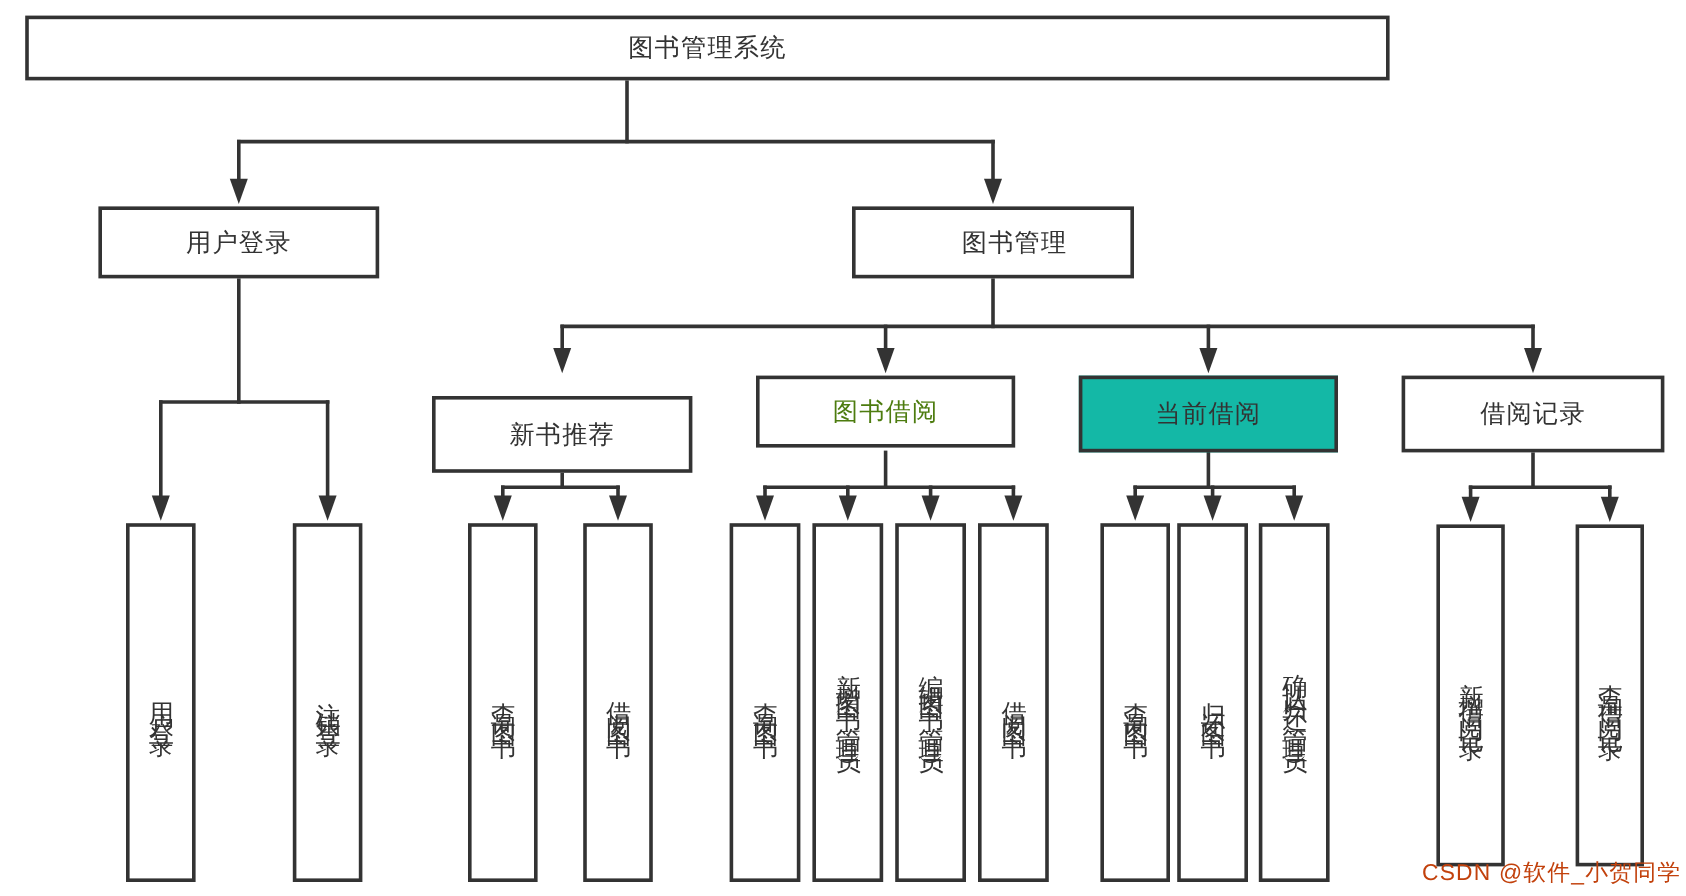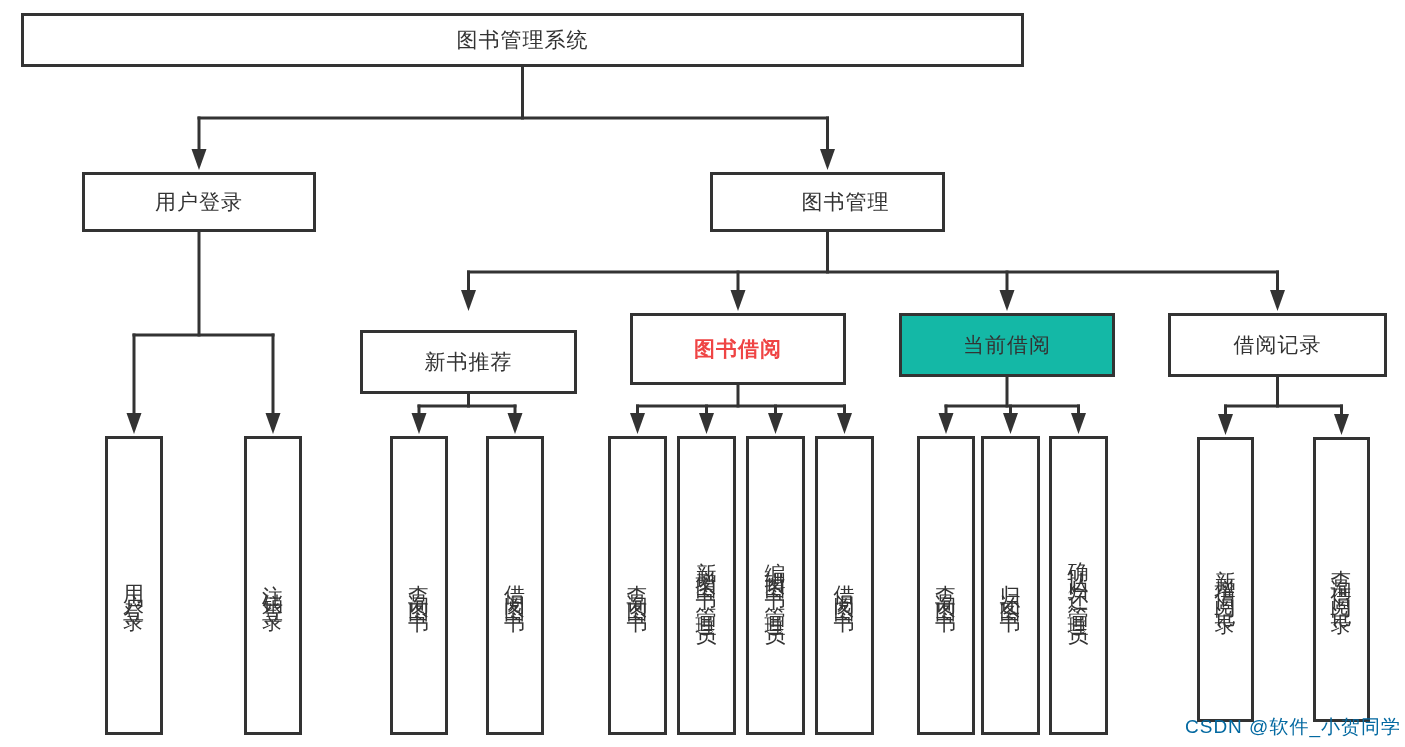--- a/index.html
+++ b/index.html
@@ -113,33 +113,33 @@
       <g>
         <line x1="1277.5" y1="377" x2="1277.5" y2="406" stroke="#333333" stroke-width="3" stroke-linecap="square"></line>
         <line x1="1225.5" y1="406" x2="1341.5" y2="406" stroke="#333333" stroke-width="3" stroke-linecap="square"></line>
         <line x1="1225.5" y1="406" x2="1225.5" y2="417" stroke="#333333" stroke-width="3" stroke-linecap="square"></line>
         <polygon points="1218,414 1233,414 1225.5,435" fill="#333333"></polygon>
         <line x1="1341.5" y1="406" x2="1341.5" y2="417" stroke="#333333" stroke-width="3" stroke-linecap="square"></line>
         <polygon points="1334,414 1349,414 1341.5,435" fill="#333333"></polygon>
       </g>
     </svg>
   <div id="nodes">
-      <div class="box" style="left: 21px; top: 13px; width: 1003px; height: 54px; border-color: rgb(51, 51, 51); color: rgb(51, 51, 51); background: rgb(255, 255, 255);">
+      <div class="box" style="left: 21px; top: 13px; width: 1137px; height: 54px; border-color: rgb(51, 51, 51); color: rgb(51, 51, 51); background: rgb(255, 255, 255);">
         <span class="label">图书管理系统</span>
       </div>
       <div class="box" style="left: 82px; top: 172px; width: 234px; height: 60px; border-color: rgb(51, 51, 51); color: rgb(51, 51, 51); background: rgb(255, 255, 255);">
         <span class="label">用户登录</span>
       </div>
       <div class="box" style="left: 710px; top: 172px; width: 235px; height: 60px; border-color: rgb(51, 51, 51); color: rgb(51, 51, 51); background: rgb(255, 255, 255); padding-left: 36px;">
         <span class="label">图书管理</span>
       </div>
       <div class="box" style="left: 360px; top: 330px; width: 217px; height: 64px; border-color: rgb(51, 51, 51); color: rgb(51, 51, 51); background: rgb(255, 255, 255);">
         <span class="label">新书推荐</span>
       </div>
-      <div class="box" style="left: 630px; top: 313px; width: 216px; height: 72px; border-color: rgb(51, 51, 51); color: #ef4444; background: rgb(255, 255, 255); font-weight: bold;">
+      <div class="box" style="left: 630px; top: 313px; width: 216px; height: 60px; border-color: rgb(51, 51, 51); color: #4d7c0f; background: rgb(255, 255, 255);">
         <span class="label">图书借阅</span>
       </div>
       <div class="box" style="left: 899px; top: 313px; width: 216px; height: 64px; border-color: rgb(51, 51, 51); color: rgb(51, 51, 51); background: #14b8a6;">
         <span class="label">当前借阅</span>
       </div>
       <div class="box" style="left: 1168px; top: 313px; width: 219px; height: 64px; border-color: rgb(51, 51, 51); color: rgb(51, 51, 51); background: rgb(255, 255, 255);">
         <span class="label">借阅记录</span>
       </div>
       <div class="box vertical" style="left: 105px; top: 436px; width: 58px; height: 299px; border-color: rgb(51, 51, 51); color: rgb(51, 51, 51); background: rgb(255, 255, 255);">
         <span class="label">用户登录</span>
@@ -174,14 +174,14 @@
       <div class="box vertical" style="left: 1049px; top: 436px; width: 59px; height: 299px; border-color: rgb(51, 51, 51); color: rgb(51, 51, 51); background: rgb(255, 255, 255);">
         <span class="label">确认归还（管理员）</span>
       </div>
       <div class="box vertical" style="left: 1197px; top: 437px; width: 57px; height: 285px; border-color: rgb(51, 51, 51); color: rgb(51, 51, 51); background: rgb(255, 255, 255);">
         <span class="label">新增借阅记录</span>
       </div>
       <div class="box vertical" style="left: 1313px; top: 437px; width: 57px; height: 285px; border-color: rgb(51, 51, 51); color: rgb(51, 51, 51); background: rgb(255, 255, 255);">
         <span class="label">查询借阅记录</span>
       </div>
     </div>
-  <div class="watermark" style="color: #0369a1;">CSDN @软件_小贺同学</div>
+  <div class="watermark" style="color: #c2410c;">CSDN @软件_小贺同学</div>
 </div>
 
 </body></html>

